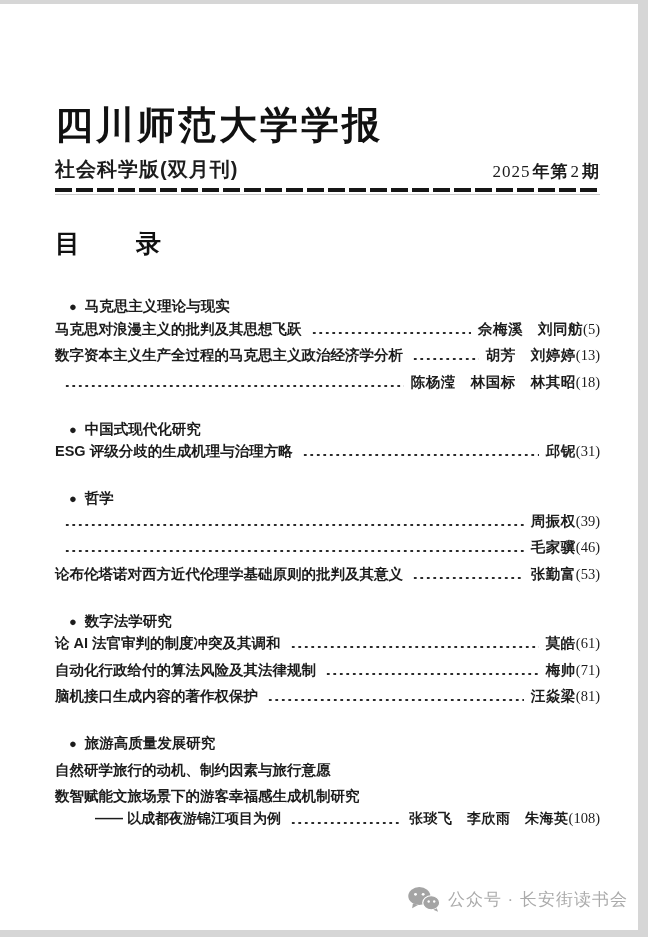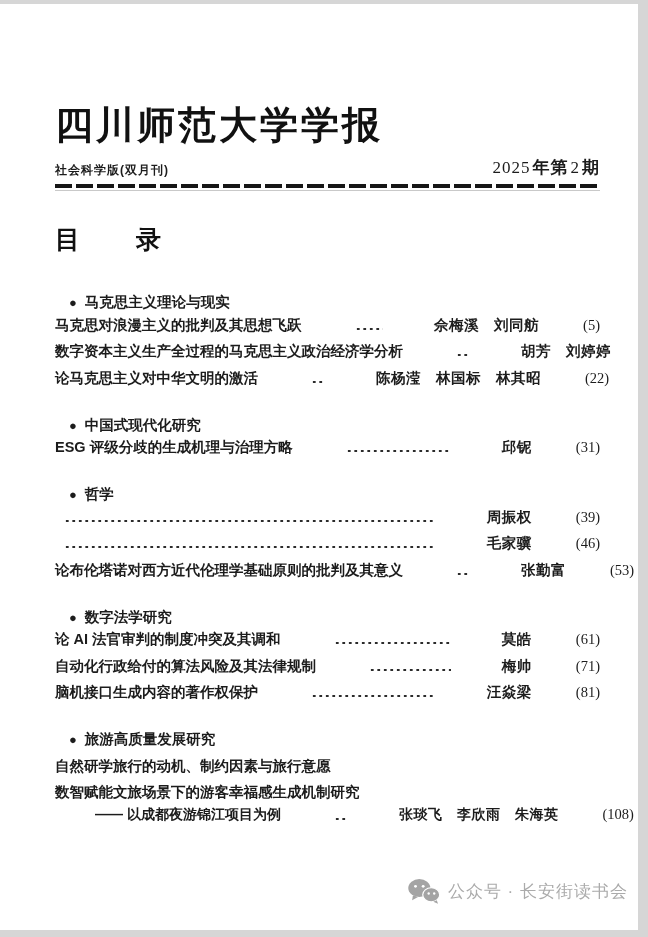--- a/index.html
+++ b/index.html
@@ -28,21 +28,21 @@
     color: #111;
   }
   .header-subrow {
     display: flex;
     justify-content: space-between;
     align-items: flex-end;
     margin-top: 8px;
     margin-bottom: 5px;
   }
   .edition {
-    font-size: 12px;
+    font-size: 20px;
     font-weight: bold;
     letter-spacing: 1px;
   }
   .issue {
     font-size: 17px;
     font-weight: bold;
     letter-spacing: 1px;
     white-space: nowrap;
   }
   .num-serif { font-family: "Liberation Serif", "DejaVu Serif", serif; font-weight: normal; padding: 0 2px; }
@@ -73,21 +73,20 @@
     font-weight: bold;
   }
   .bullet { font-size: 13px; margin-right: 8px; line-height: 1; }
   .entry-row {
     display: flex;
     align-items: baseline;
     height: 26.5px;
     font-size: 14.5px;
     font-weight: bold;
     white-space: nowrap;
-    gap: 44px;
   }
   .entry-title-line {
     height: 26.5px;
     line-height: 26.5px;
     font-size: 14.5px;
     font-weight: bold;
     white-space: nowrap;
   }
   .entry-sub { padding-left: 40px; font-size: 14px; }
   .leader {
@@ -104,21 +103,21 @@
   .authors { letter-spacing: 0.5px; }
   .pageno {
     font-family: "Liberation Serif", "DejaVu Serif", serif;
     font-weight: normal;
     font-size: 14.5px;
   }
   
   .footer {
     position: absolute;
     right: 10px;
-    bottom: 26px;
+    bottom: 18px;
     display: flex;
     align-items: center;
     color: #ababab;
     font-size: 17px;
     letter-spacing: 1px;
   }
   .wechat-icon { margin-right: 7px; display: inline-flex; }
 </style>
 </head>
 <body>
@@ -154,24 +153,23 @@
         <div class="entry">
           <div class="entry-row">
             <span>数字资本主义生产全过程的马克思主义政治经济学分析</span>
             <span class="leader"></span>
             <span class="authors">胡芳　刘婷婷</span>
             <span class="pageno">(13)</span>
           </div>
         </div>
         <div class="entry">
           <div class="entry-row">
-            <span>论马克思主义对中华文明的激活</span>
             <span class="leader"></span>
             <span class="authors">陈杨滢　林国标　林其昭</span>
-            <span class="pageno">(22)</span>
+            <span class="pageno">(18)</span>
           </div>
         </div>
       </div>
       <div class="section">
         <div class="section-header">
           <span class="bullet">●</span>
           <span>中国式现代化研究</span>
         </div>
         <div class="entry">
           <div class="entry-row">

